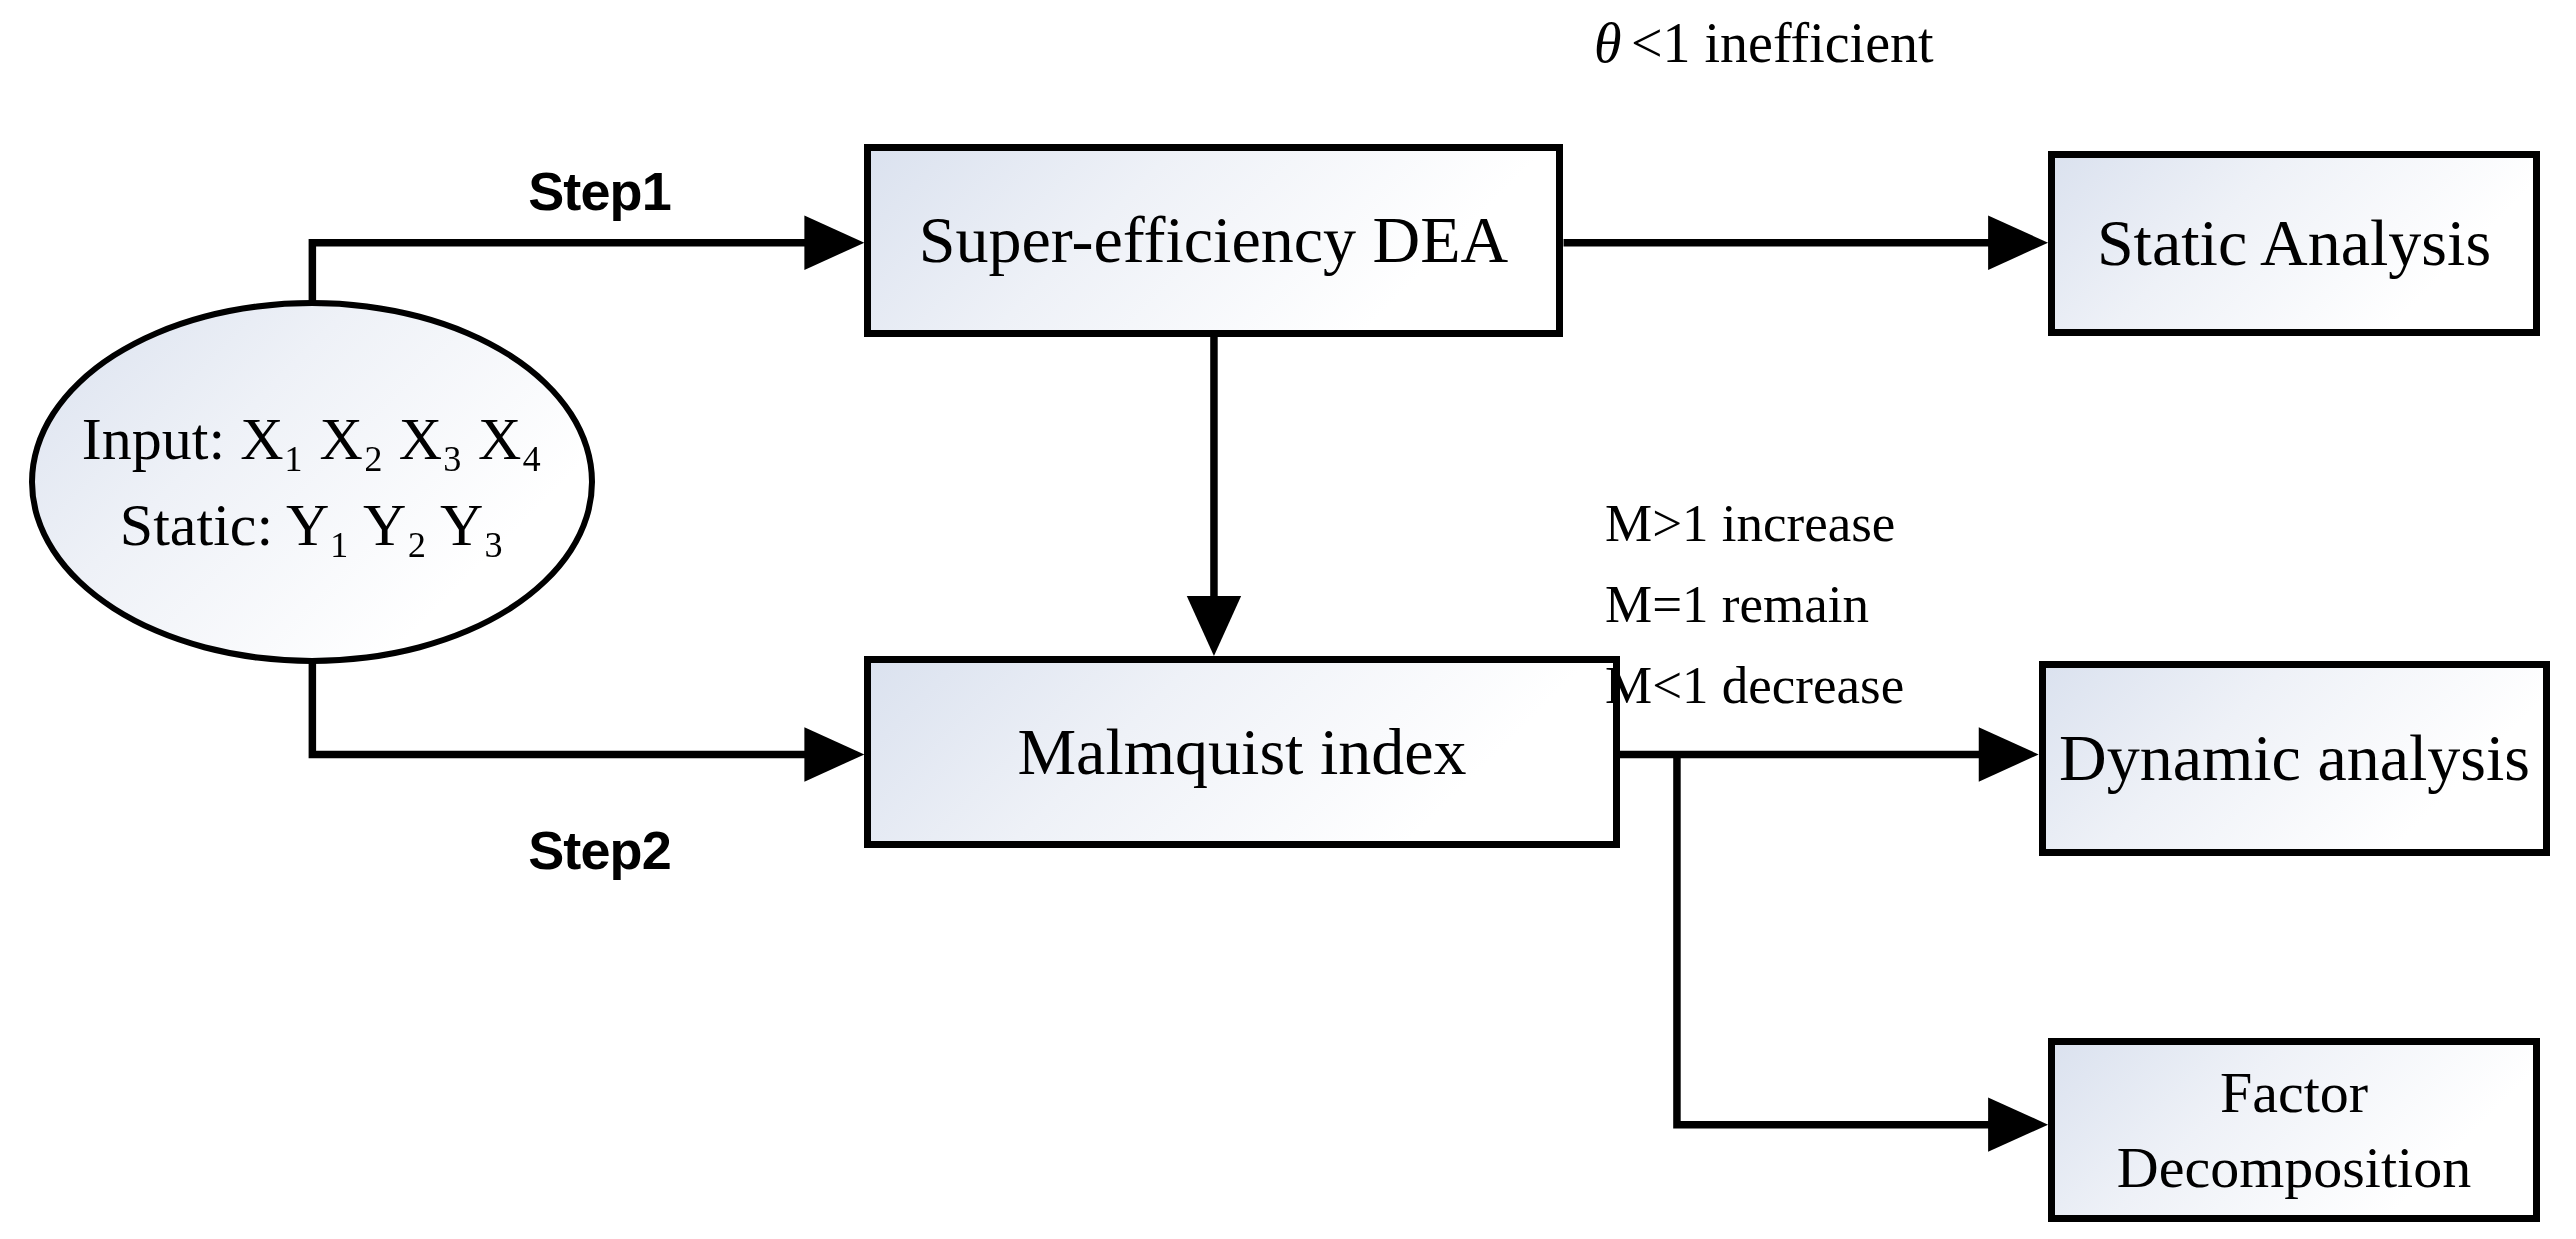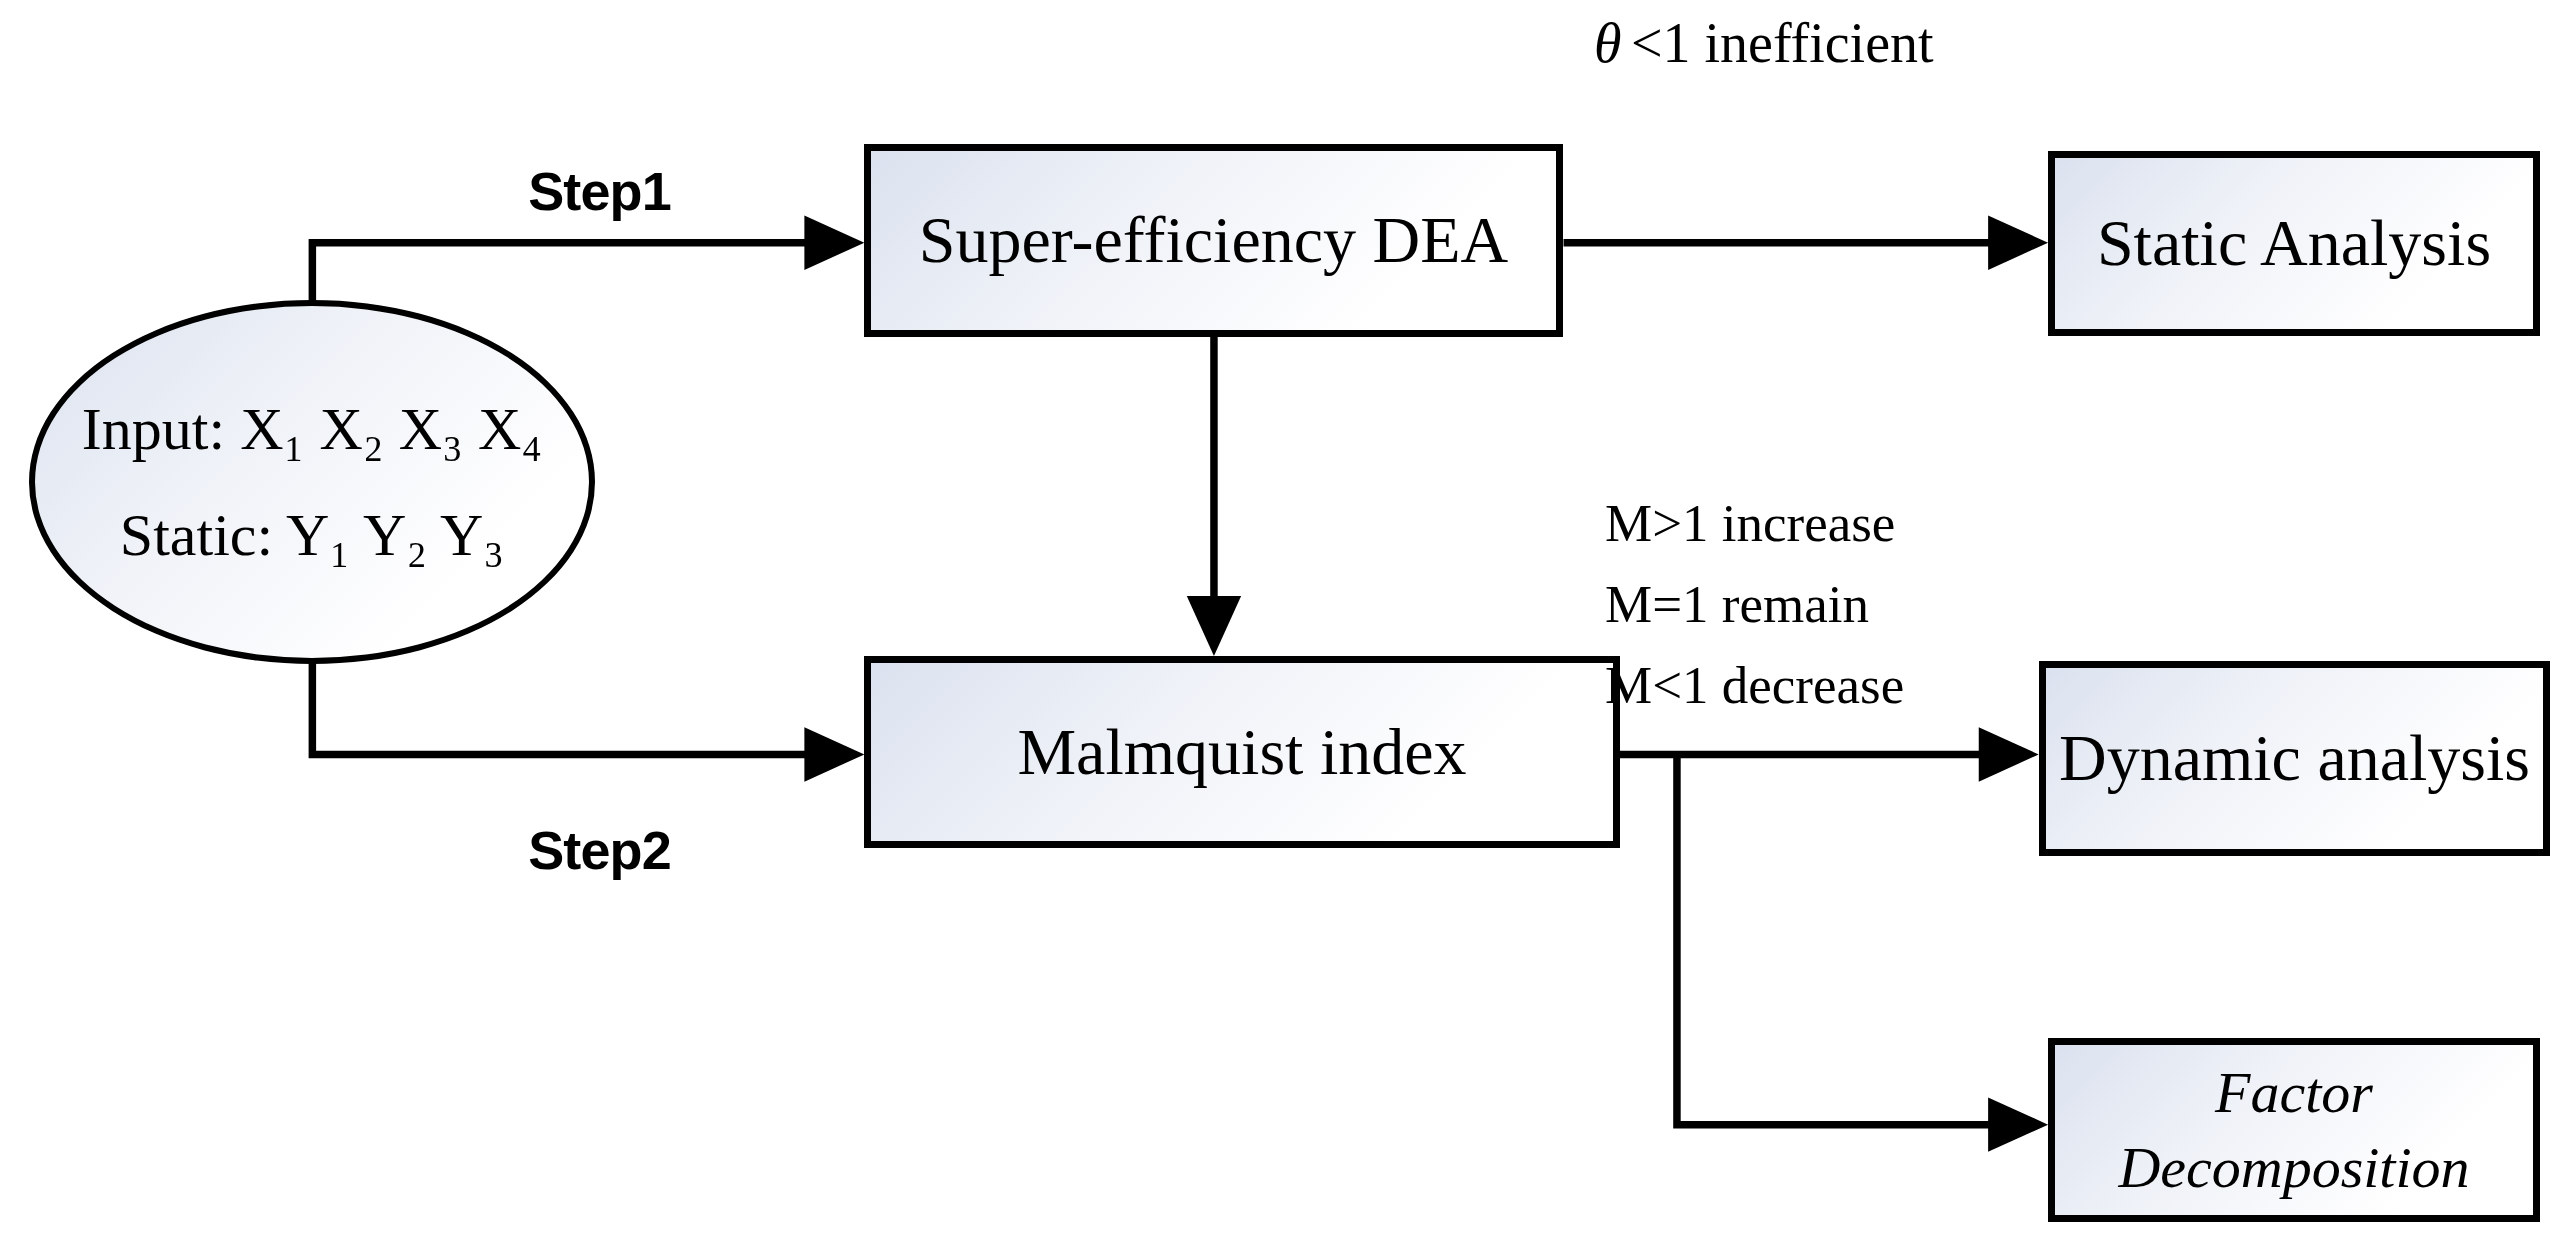--- a/index.html
+++ b/index.html
@@ -28,26 +28,26 @@
     justify-content: center;
     text-align: center;
     font-size: 66px;
     line-height: 1.1;
   }
   .node.ellipse {
     border-radius: 50%;
     border-width: 6.6px;
     font-size: 60px;
   }
-  .node.ellipse .ell-line { line-height: 1.0; margin: 23px 0; white-space: nowrap; }
+  .node.ellipse .ell-line { line-height: 1.0; margin: 13px 0; white-space: nowrap; }
   #node-dea        { left: 864px;  top: 144px;  width: 699px; height: 193px; }
   #node-static     { left: 2048px; top: 151px;  width: 492px; height: 185px; }
   #node-malmquist  { left: 864px;  top: 656px;  width: 756px; height: 192px; }
   #node-dynamic    { left: 2039px; top: 661px;  width: 511px; height: 195px; }
-  #node-factor     { left: 2048px; top: 1038px; width: 492px; height: 184px; font-size: 58px; font-style: italic; }
+  #node-factor     { left: 2048px; top: 1038px; width: 492px; height: 184px; font-size: 58px; }
   #node-factor .box-line { line-height: 1.3; white-space: nowrap; }
   #node-ellipse    { left: 29px;   top: 300px;  width: 566px; height: 364px; }
 
   .step-label {
     position: absolute;
     width: 225px;
     text-align: center;
     font-family: "Liberation Sans", "DejaVu Sans", sans-serif;
     font-weight: bold;
     font-size: 54px;

